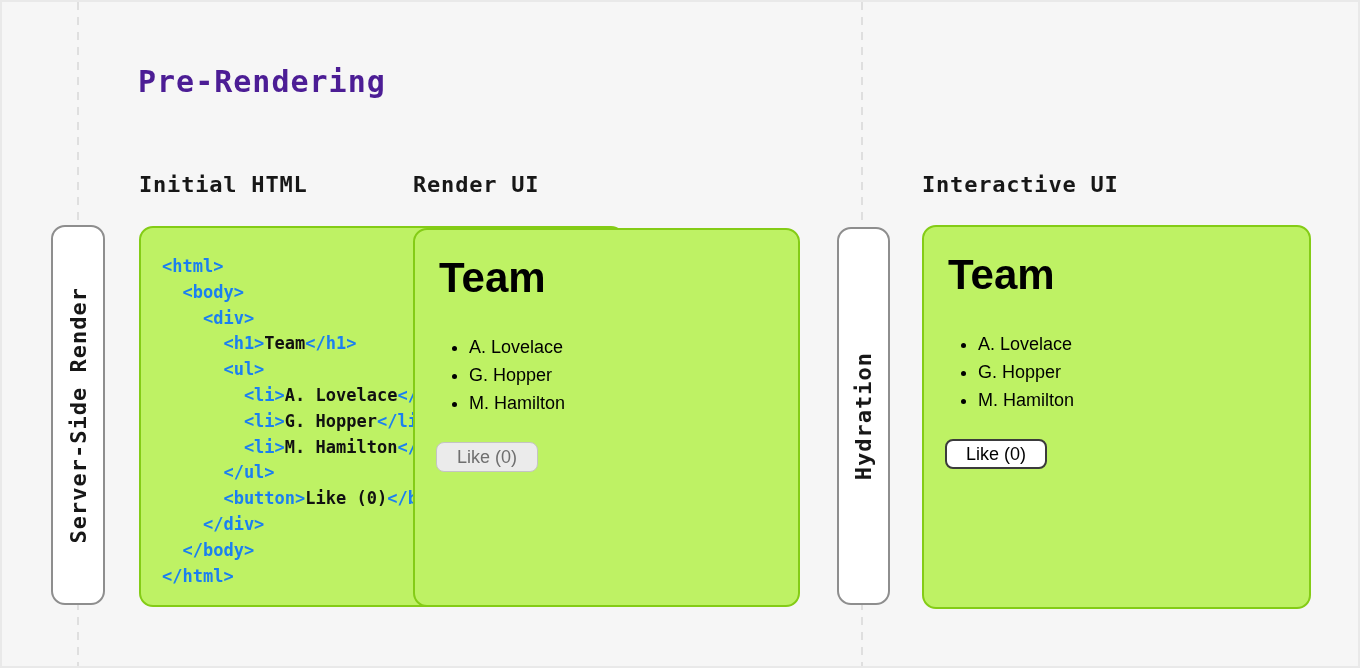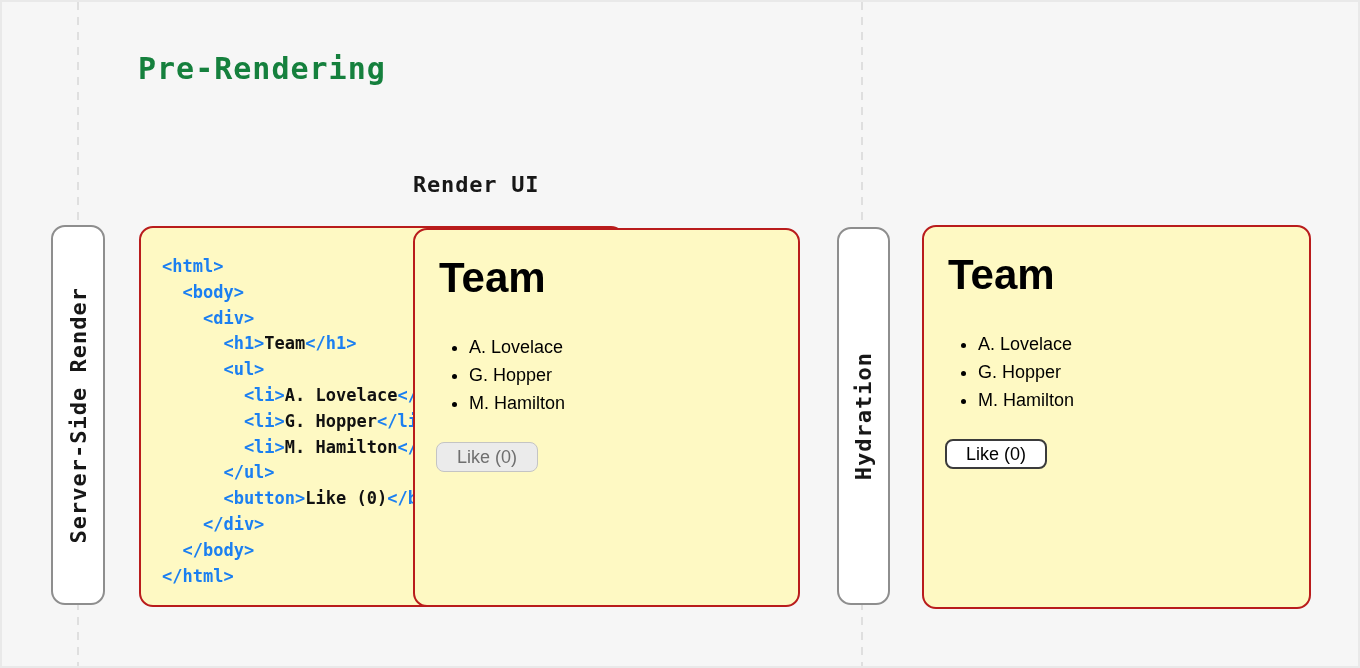--- a/index.html
+++ b/index.html
@@ -18,26 +18,26 @@
     position: absolute;
     top: 0; bottom: 0;
     width: 2px;
     background: repeating-linear-gradient(to bottom, #dfdfdf 0 8px, transparent 8px 15px);
   }
   .dash-line.left  { left: 75px; }
   .dash-line.right { left: 859px; }
 
   .title {
     position: absolute;
-    left: 136px; top: 49px;
+    left: 136px; top: 62px;
     margin: 0;
     font-size: 30px;
     font-weight: 600;
     letter-spacing: 1px;
-    color: #15803d;
+    color: #4c1d95;
   }
   .col-label {
     position: absolute;
     top: 170px;
     font-size: 22px;
     font-weight: 600;
     letter-spacing: 0.8px;
     color: #171717;
   }
   .col-label.c1 { left: 137px; }
@@ -62,22 +62,22 @@
     transform: rotate(180deg);
     font-size: 22px;
     font-weight: 600;
     letter-spacing: 1px;
     white-space: nowrap;
     color: #171717;
   }
 
   .panel {
     position: absolute;
-    background: #fef9c3;
-    border: 2px solid #b91c1c;
+    background: #bef264;
+    border: 2px solid #84cc16;
     border-radius: 14px;
     box-sizing: border-box;
   }
   .panel.code-panel  { left: 137px; top: 224px; width: 486px; height: 381px; z-index: 1; }
   .panel.initial-ui  { left: 411px; top: 226px; width: 387px; height: 379px; z-index: 2; }
   .panel.interactive-ui { left: 920px; top: 223px; width: 389px; height: 384px; z-index: 2; }
 
   .code {
     position: absolute;
     left: 21px; top: 26px;
@@ -140,21 +140,23 @@
 </head>
 <body>
 
 <div class="canvas">
 
   <div class="dash-line left"></div>
   <div class="dash-line right"></div>
 
   <h1 class="title">Pre-Rendering</h1>
 
+  <div class="col-label c1">Initial HTML</div>
   <div class="col-label c2">Render UI</div>
+  <div class="col-label c3">Interactive UI</div>
 
   <div class="stage-box ssr">
     <span class="vert">Server-Side Render</span>
   </div>
 
   <div class="panel code-panel">
     <pre class="code"><div class="code-line"><span class="tag">&lt;html&gt;</span></div><div class="code-line"><span class="tag">  &lt;body&gt;</span></div><div class="code-line"><span class="tag">    &lt;div&gt;</span></div><div class="code-line"><span class="tag">      &lt;h1&gt;</span><span class="plain">Team</span><span class="tag">&lt;/h1&gt;</span></div><div class="code-line"><span class="tag">      &lt;ul&gt;</span></div><div class="code-line"><span class="tag">        &lt;li&gt;</span><span class="plain">A. Lovelace</span><span class="tag">&lt;/li&gt;</span></div><div class="code-line"><span class="tag">        &lt;li&gt;</span><span class="plain">G. Hopper</span><span class="tag">&lt;/li&gt;</span></div><div class="code-line"><span class="tag">        &lt;li&gt;</span><span class="plain">M. Hamilton</span><span class="tag">&lt;/li&gt;</span></div><div class="code-line"><span class="tag">      &lt;/ul&gt;</span></div><div class="code-line"><span class="tag">      &lt;button&gt;</span><span class="plain">Like (0)</span><span class="tag">&lt;/button&gt;</span></div><div class="code-line"><span class="tag">    &lt;/div&gt;</span></div><div class="code-line"><span class="tag">  &lt;/body&gt;</span></div><div class="code-line"><span class="tag">&lt;/html&gt;</span></div></pre>
   </div>
 
   <div class="panel initial-ui">

